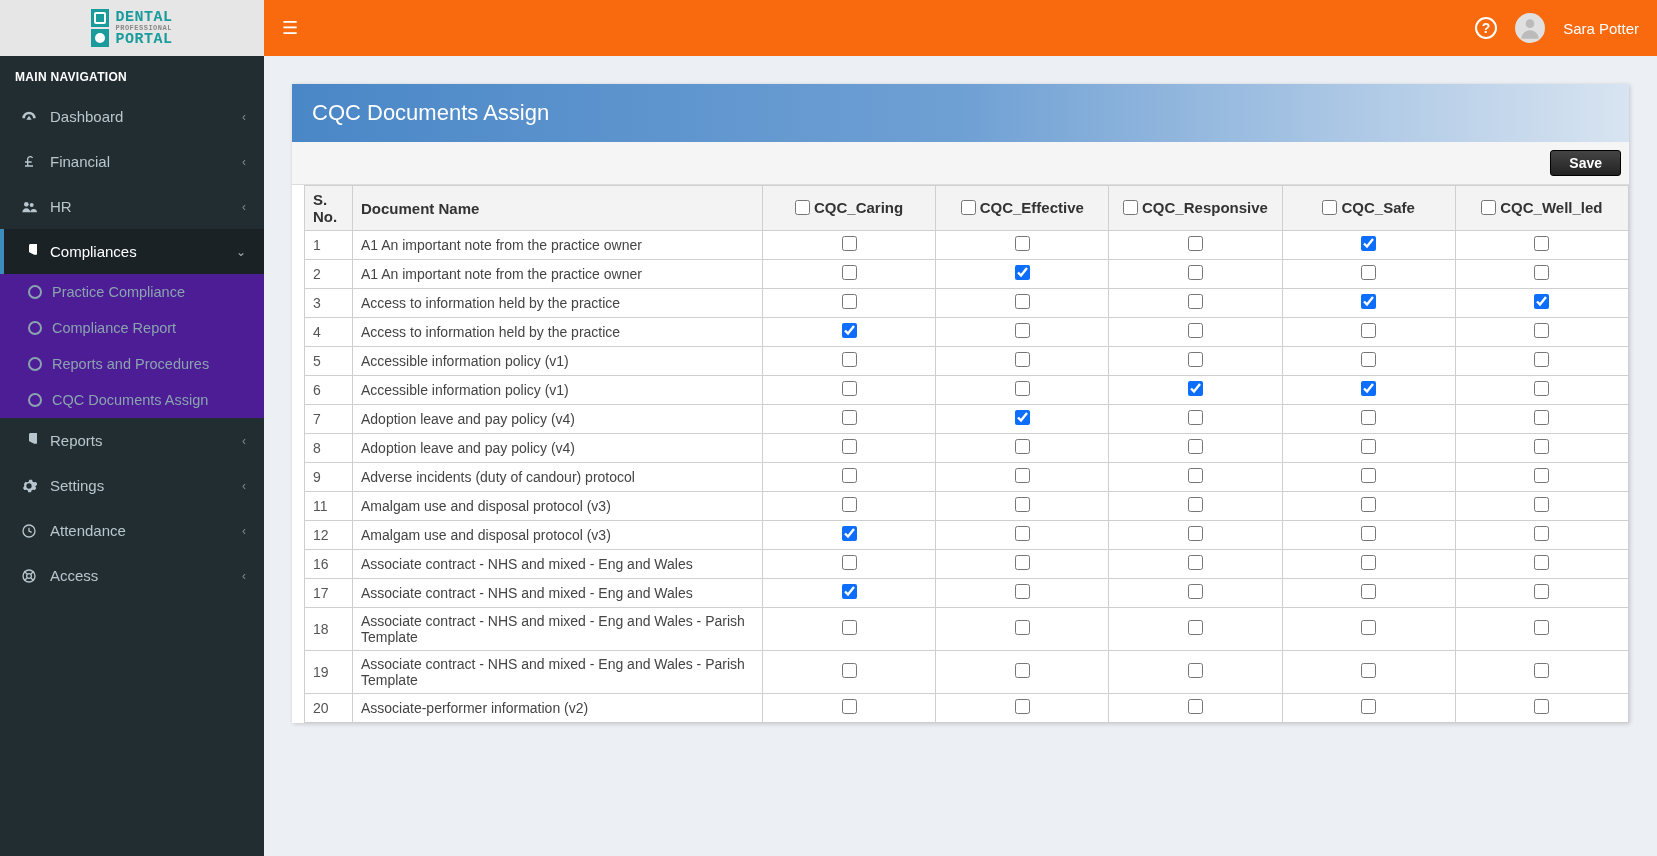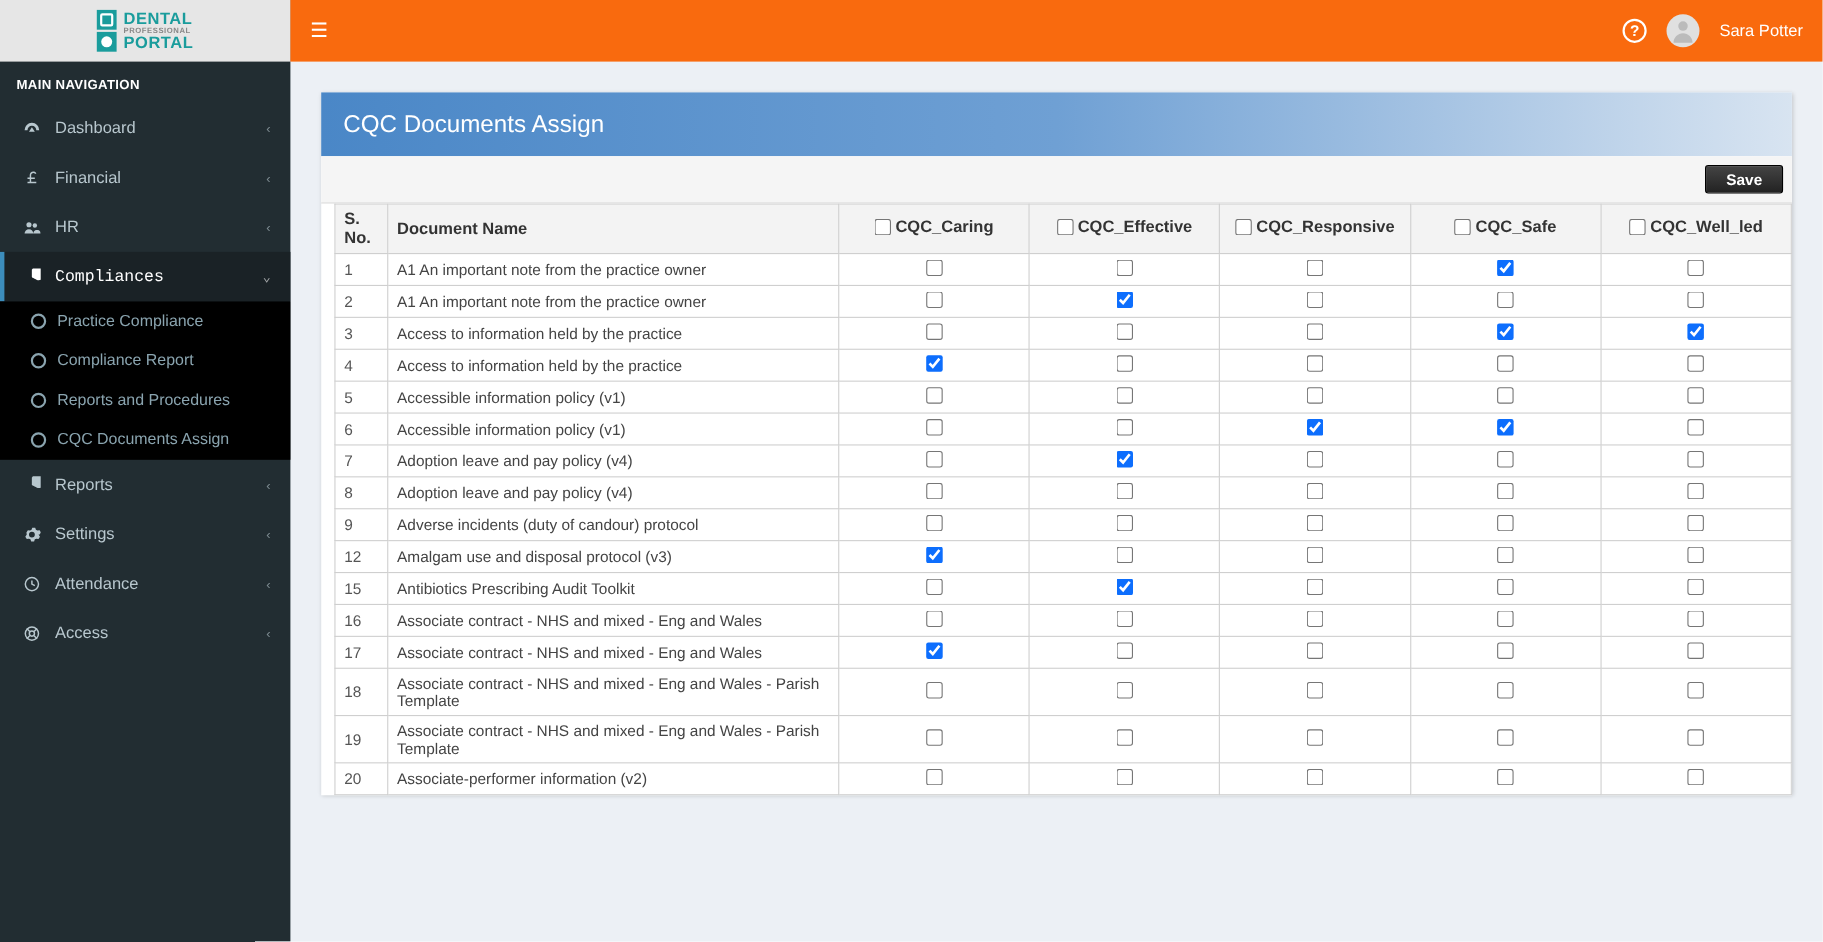--- a/index.html
+++ b/index.html
@@ -7,33 +7,33 @@
 
 
 .layout { display: flex; min-height: 100vh; }
 .sidebar { width: 264px; flex-shrink: 0; background: #222d32; color: #b8c7ce; display: flex; flex-direction: column; }
 .logo-area { background: #e6e6e6; height: 56px; display: flex; align-items: center; justify-content: center; padding: 5px 10px; }
 .logo-wrap { display: flex; align-items: center; gap: 6px; }
 .logo-mark { display: flex; flex-direction: column; gap: 2px; }
 .logo-block { width: 18px; height: 18px; background: #1a9c9c; position: relative; }
 .logo-block.top::after { content: ''; position: absolute; inset: 3px; border: 2px solid #fff; border-radius: 2px; }
 .logo-block.bot::after { content: ''; position: absolute; left: 4px; top: 4px; right: 4px; bottom: 4px; background: #fff; border-radius: 50%; }
-.logo-text { display: flex; flex-direction: column; line-height: 1; }
+.logo-text { display: flex; flex-direction: column; line-height: 1; font-family: Liberation Mono, monospace; }
 .logo-text .l1 { font-size: 15px; font-weight: 700; color: #1a9c9c; letter-spacing: 0.5px; }
 .logo-text .l2 { font-size: 7px; font-weight: 700; color: #888; letter-spacing: 0.5px; }
 .logo-text .l3 { font-size: 15px; font-weight: 700; color: #1a9c9c; letter-spacing: 0.5px; }
 
 .nav-header { font-size: 12px; font-weight: 700; color: #fff; padding: 14px 15px 10px; letter-spacing: 0.3px; }
 .nav { list-style: none; }
 .nav-item { position: relative; }
 .nav-item > a { display: flex; align-items: center; padding: 14px 18px; color: #b8c7ce; text-decoration: none; font-size: 15px; cursor: pointer; }
 .nav-item > a .nav-icon { width: 22px; display: inline-flex; justify-content: center; margin-right: 10px; font-size: 16px; }
 .nav-item > a .chev { margin-left: auto; font-size: 12px; opacity: 0.6; }
-.nav-item.active > a { background: #1a2226; color: #fff; border-left: 4px solid #3c8dbc; padding-left: 14px; font-family: Liberation Mono, monospace; }
-.subnav { list-style: none; background: #000000; }
+.nav-item.active > a { background: #1a2226; color: #fff; border-left: 4px solid #3c8dbc; padding-left: 14px; }
+.subnav { list-style: none; background: #4c1d95; }
 .subnav li a { display: flex; align-items: center; padding: 10px 18px 10px 28px; color: #8aa4af; text-decoration: none; font-size: 14.5px; cursor: pointer; }
 .sub-circle { width: 14px; height: 14px; border: 2px solid #8aa4af; border-radius: 50%; margin-right: 10px; flex-shrink: 0; }
 
 .main { flex: 1; min-width: 0; display: flex; flex-direction: column; }
 .topbar { background: #f96a0e; height: 56px; display: flex; align-items: center; padding: 0 18px; color: #fff; }
 .hamburger { cursor: pointer; font-size: 18px; }
 .topbar-right { margin-left: auto; display: flex; align-items: center; gap: 18px; }
 .help-icon { width: 22px; height: 22px; border: 2px solid #fff; border-radius: 50%; display: inline-flex; align-items: center; justify-content: center; font-size: 14px; font-weight: 700; cursor: pointer; }
 .avatar { width: 30px; height: 30px; background: #e0e0e0; border-radius: 50%; display: inline-flex; align-items: center; justify-content: center; overflow: hidden; cursor: pointer; }
 .avatar svg { width: 26px; height: 26px; }
@@ -340,33 +340,33 @@
                 <tr>
                   <td class="sn">9</td>
                   <td class="doc-name">Adverse incidents (duty of candour) protocol</td>
                   <td class="cb-col"><input type="checkbox" style=""></td>
                   <td class="cb-col"><input type="checkbox" style=""></td>
                   <td class="cb-col"><input type="checkbox" style=""></td>
                   <td class="cb-col"><input type="checkbox" style=""></td>
                   <td class="cb-col"><input type="checkbox" style=""></td>
                 </tr>
                 <tr>
+                  <td class="sn">11</td>
+                  <td class="doc-name">Amalgam use and disposal protocol (v3)</td>
+                  <td class="cb-col"><input type="checkbox" style=""></td>
+                  <td class="cb-col"><input type="checkbox" style=""></td>
+                  <td class="cb-col"><input type="checkbox" style=""></td>
+                  <td class="cb-col"><input type="checkbox" style=""></td>
+                  <td class="cb-col"><input type="checkbox" style=""></td>
+                </tr>
+                <tr>
                   <td class="sn">12</td>
                   <td class="doc-name">Amalgam use and disposal protocol (v3)</td>
                   <td class="cb-col"><input type="checkbox" checked="" style=""></td>
                   <td class="cb-col"><input type="checkbox" style=""></td>
-                  <td class="cb-col"><input type="checkbox" style=""></td>
-                  <td class="cb-col"><input type="checkbox" style=""></td>
-                  <td class="cb-col"><input type="checkbox" style=""></td>
-                </tr>
-                <tr>
-                  <td class="sn">15</td>
-                  <td class="doc-name">Antibiotics Prescribing Audit Toolkit</td>
-                  <td class="cb-col"><input type="checkbox" style=""></td>
-                  <td class="cb-col"><input type="checkbox" checked="" style=""></td>
                   <td class="cb-col"><input type="checkbox" style=""></td>
                   <td class="cb-col"><input type="checkbox" style=""></td>
                   <td class="cb-col"><input type="checkbox" style=""></td>
                 </tr>
                 <tr>
                   <td class="sn">16</td>
                   <td class="doc-name">Associate contract - NHS and mixed - Eng and Wales</td>
                   <td class="cb-col"><input type="checkbox" style=""></td>
                   <td class="cb-col"><input type="checkbox" style=""></td>
                   <td class="cb-col"><input type="checkbox" style=""></td>

